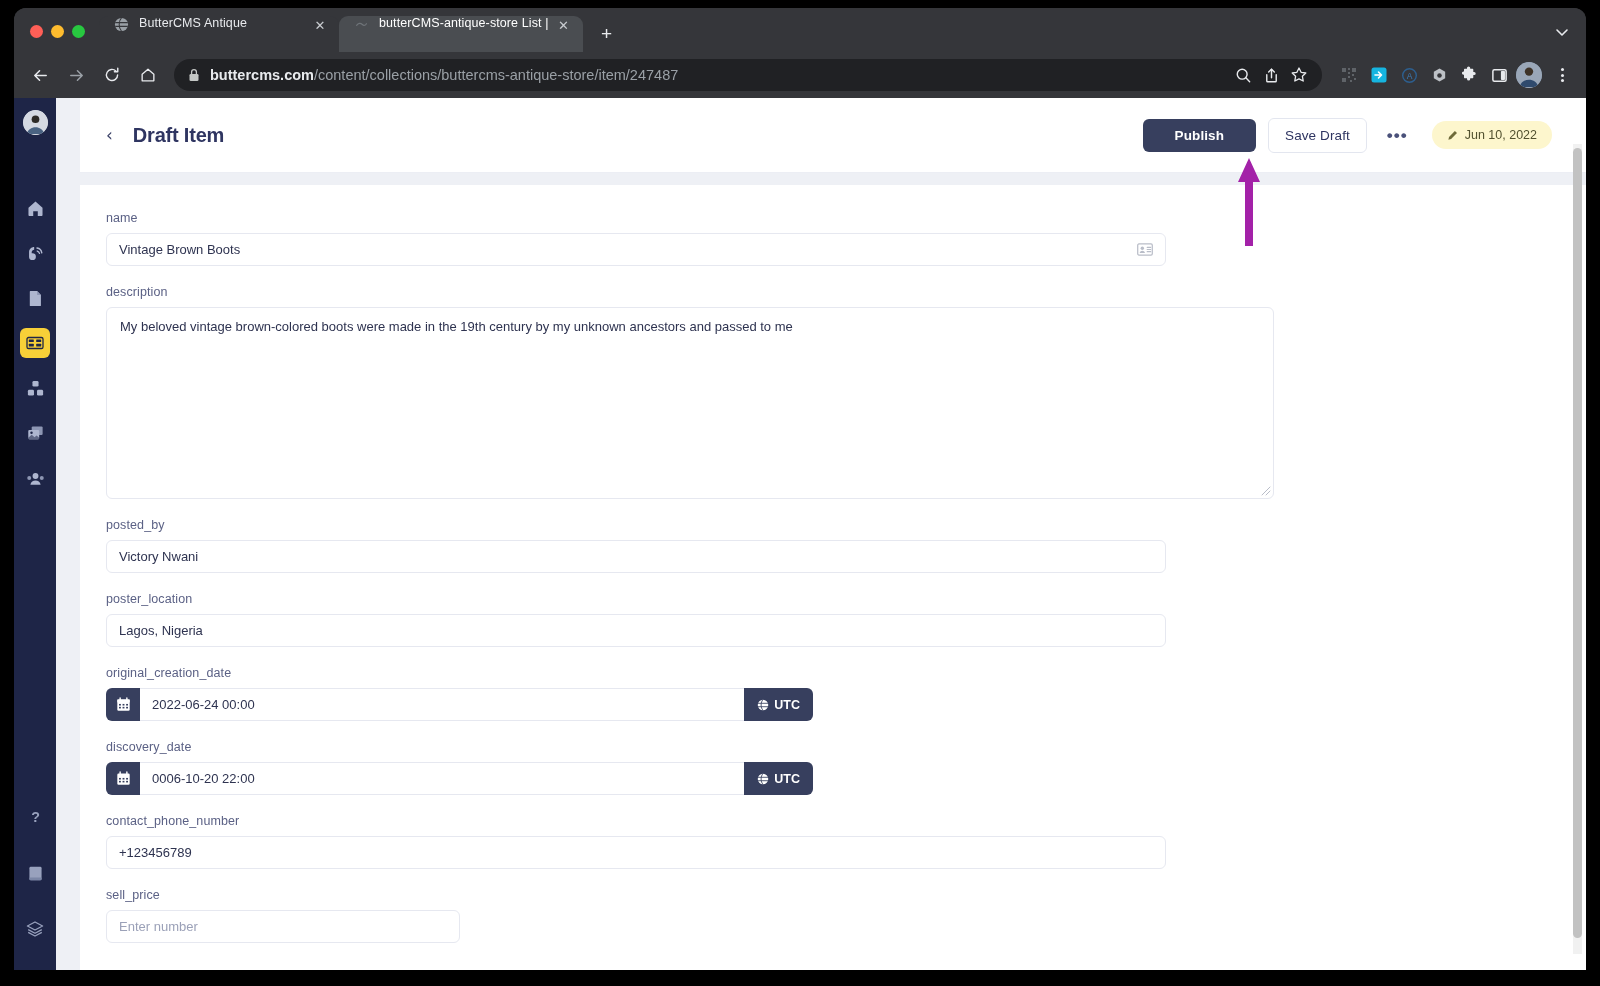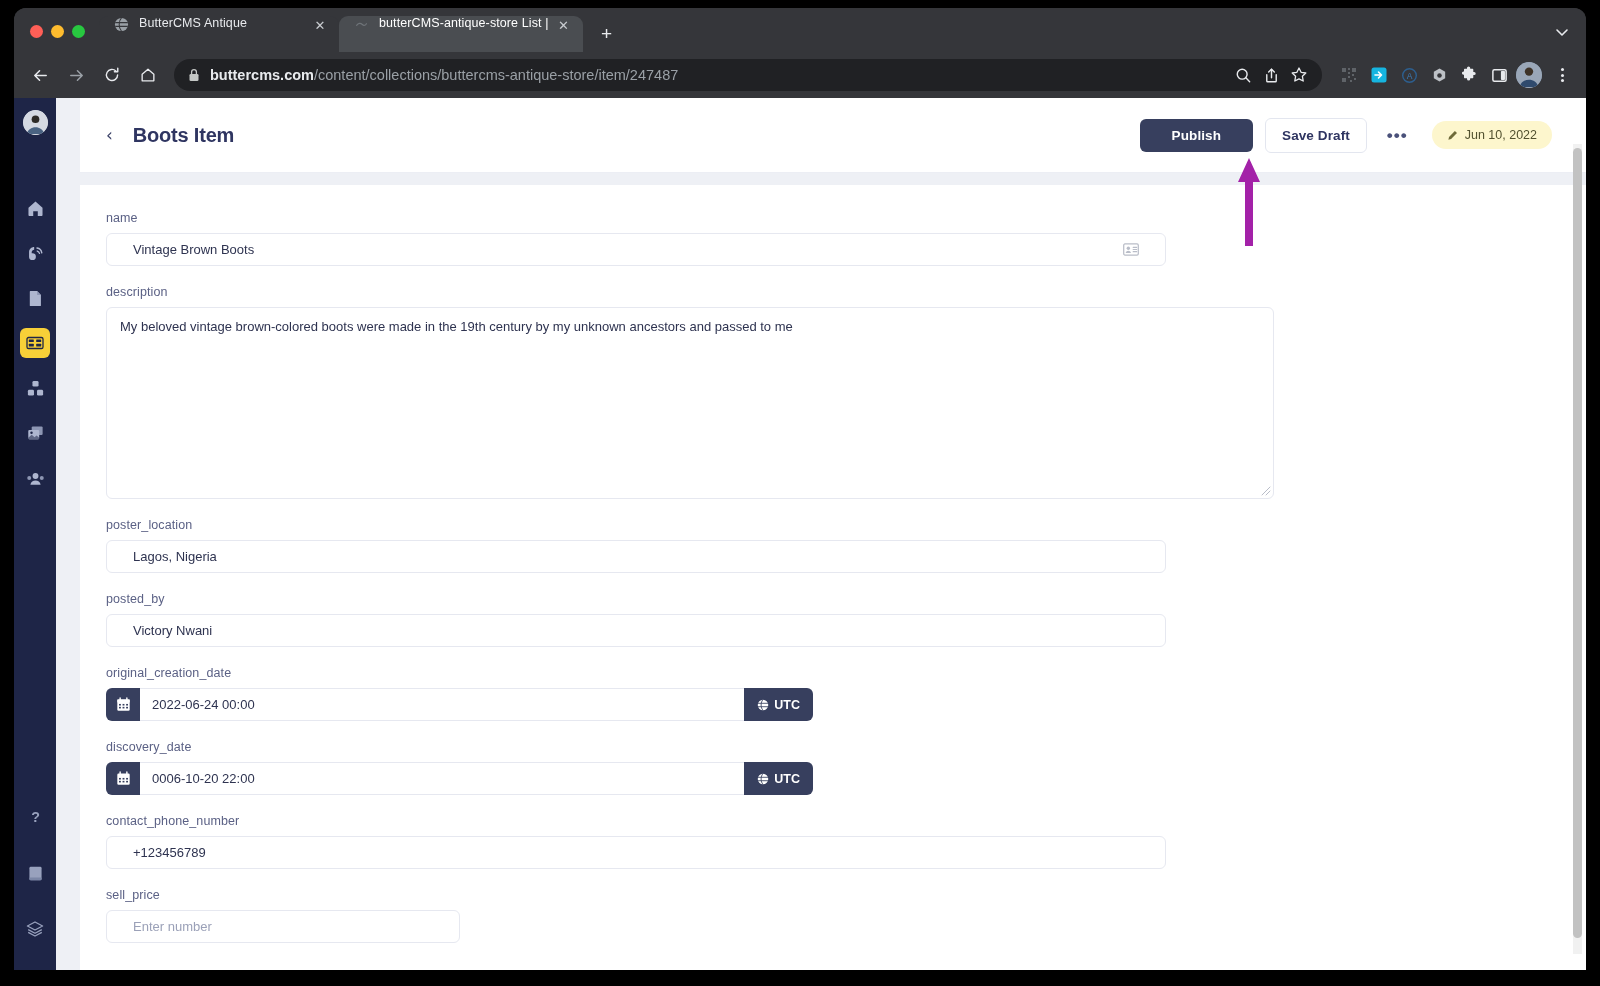--- a/index.html
+++ b/index.html
@@ -189,21 +189,21 @@
   }
   .btn-publish {
     background: #373f5e; color: #fff;
     font-size: 13.5px; font-weight: 700;
     padding: 9px 32px; border-radius: 6px;
     border: none;
     letter-spacing: .1px;
   }
   .btn-draft {
     background: #fff; color: #2f3561;
-    font-size: 13.5px; font-weight: 700;
+    font-size: 13.5px; font-weight: 400;
     padding: 9px 16px; border-radius: 6px;
     border: 1px solid #e3e6ef;
     margin-left: 12px;
     letter-spacing: .1px;
   }
   .btn-dots {
     color: #4a517a; font-size: 17px; font-weight: 800;
     padding: 0 12px; margin-left: 8px;
     letter-spacing: 1px; line-height: 1;
   }
@@ -228,21 +228,21 @@
     font-size: 12.5px; color: #5b6185;
     margin-bottom: 8px;
     letter-spacing: .1px;
   }
   .input {
     height: 33px;
     border: 1px solid #e6e8f0;
     border-radius: 6px;
     background: #fff;
     display: flex; align-items: center;
-    padding: 0 26px;
+    padding: 0 12px;
     font-size: 13px; color: #2e3350;
     width: 1060px;
     max-width: 100%;
     position: relative;
   }
   .input .autofill-icon {
     margin-left: auto;
     color: #b9bdc8;
     display: flex;
   }
@@ -558,21 +558,21 @@
             <path d="M3.2 10.6L10 14.2l6.8-3.6" stroke="#98a1bd" stroke-width="1.3" fill="none" stroke-linejoin="round"></path>
             <path d="M3.2 13.4L10 17l6.8-3.6" stroke="#98a1bd" stroke-width="1.3" fill="none" stroke-linejoin="round"></path>
           </svg>
       </div>
     </div>
 
     <div class="content">
 
       <div class="page-header">
         <span class="back-chevron">‹</span>
-        <span class="page-title">Boots Item</span>
+        <span class="page-title">Draft Item</span>
 
         <div class="header-actions">
           <button class="btn-publish">Publish</button>
           <button class="btn-draft">Save Draft</button>
           <span class="btn-dots">•••</span>
           <span class="date-pill">
             <svg width="11" height="11" viewBox="0 0 12 12">
                 <path d="M8.6 1.1l2.3 2.3-6.4 6.4-3 .7.7-3z" fill="#6f6b3a"></path>
               </svg>
             <span>Jun 10, 2022</span>
@@ -605,30 +605,30 @@
           <div class="field-label">description</div>
           <div class="textarea">
             <span>My beloved vintage brown-colored boots were made in the 19th century by my unknown ancestors and passed to me</span>
             <svg class="resize-grip" viewBox="0 0 10 10">
                 <path d="M9 1L1 9M9 5L5 9" stroke="#b9bdc8" stroke-width="1" stroke-linecap="round"></path>
               </svg>
           </div>
         </div>
 
         <div class="field">
+          <div class="field-label">posted_by</div>
+          <div class="input">
+            <span>Victory Nwani</span>
+          </div>
+        </div>
+
+        <div class="field">
           <div class="field-label">poster_location</div>
           <div class="input">
             <span>Lagos, Nigeria</span>
-          </div>
-        </div>
-
-        <div class="field">
-          <div class="field-label">posted_by</div>
-          <div class="input">
-            <span>Victory Nwani</span>
           </div>
         </div>
 
         <div class="field">
           <div class="field-label">original_creation_date</div>
           <div class="date-row">
             <span class="date-ico">
               <svg width="15" height="15" viewBox="0 0 16 16">
                   <rect x="1.4" y="2.6" width="13.2" height="12" rx="1.3" fill="#fff"></rect>
                   <rect x="1.4" y="2.6" width="13.2" height="3.1" fill="#fff"></rect>

